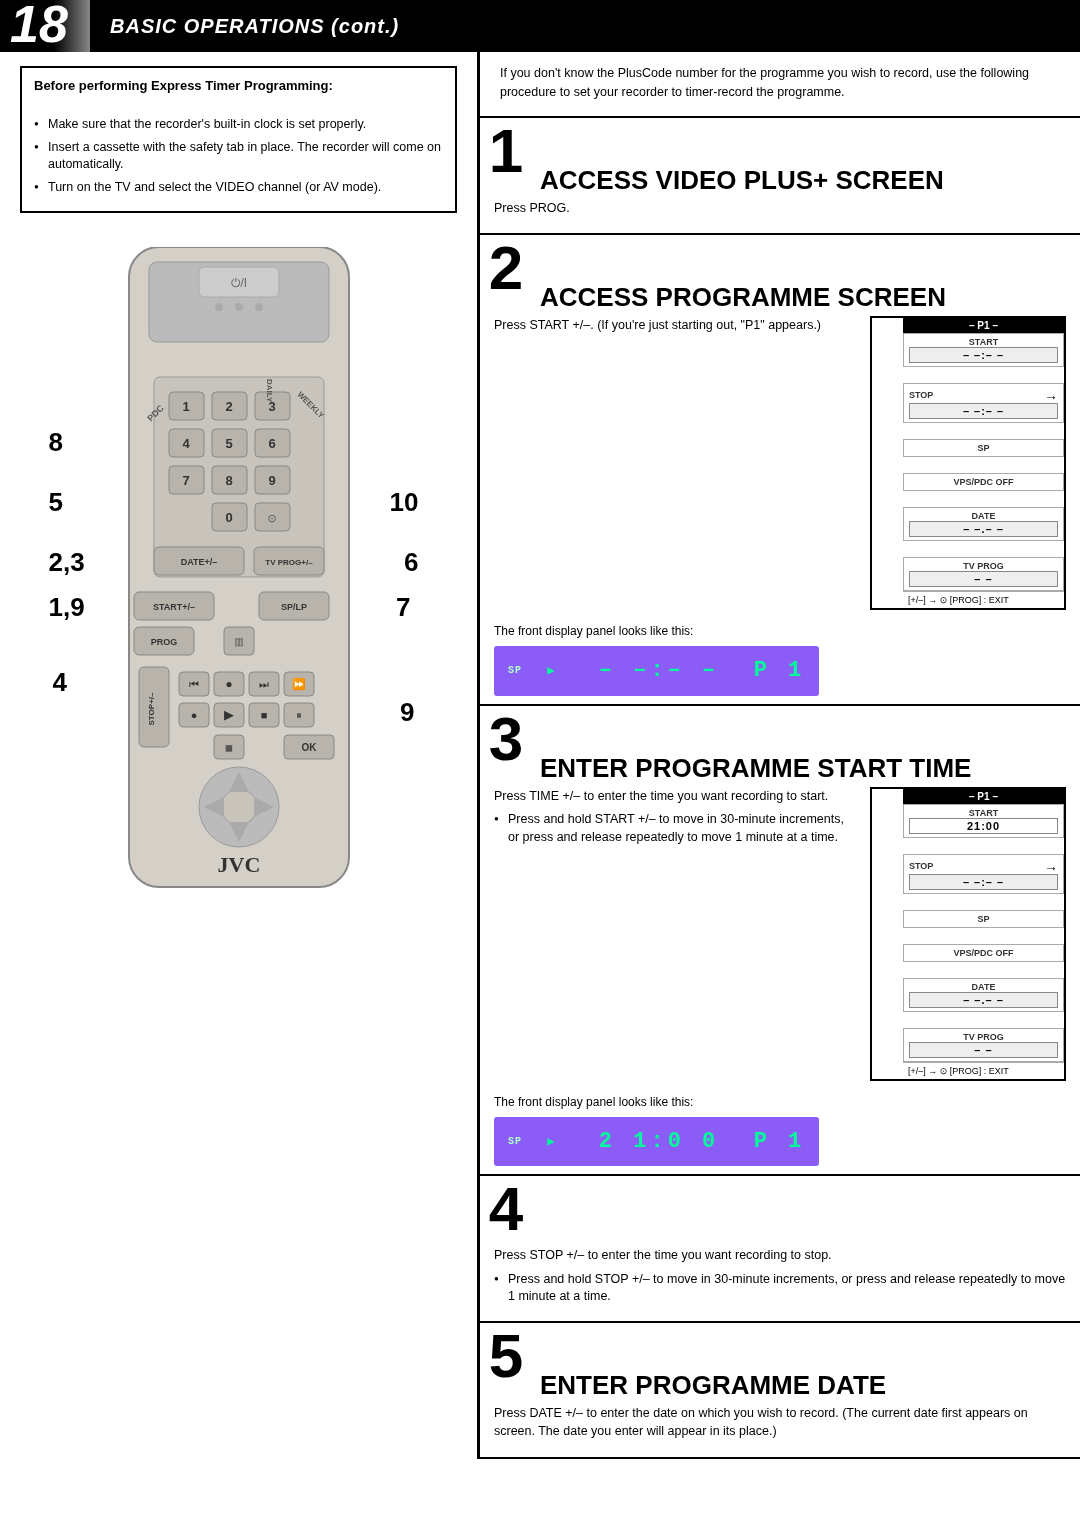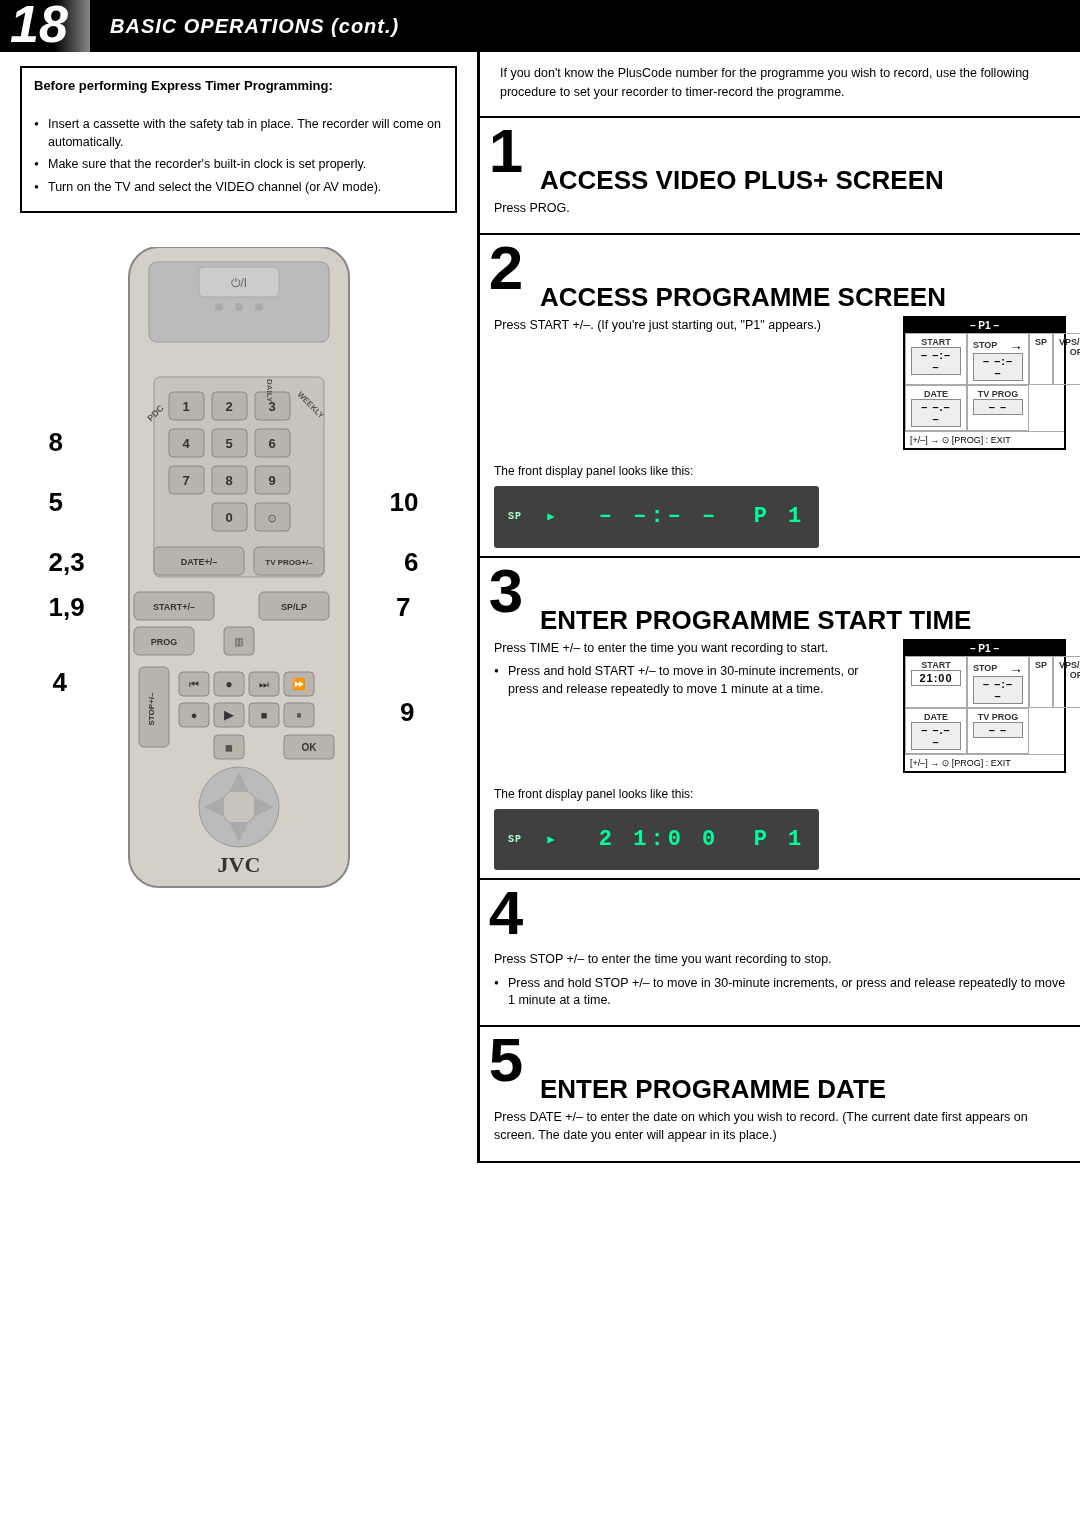--- a/index.html
+++ b/index.html
@@ -178,26 +178,26 @@
     .step-text ul li::before {
       content: '●';
       position: absolute;
       left: 0;
       font-size: 8px;
       top: 2px;
     }
 
     
     .display-panel {
-      background: #404040;
+      background: #8b5cf6;
       color: #00ff99;
       font-family: 'Courier New', monospace;
       font-size: 22px;
       font-weight: bold;
-      padding: 18px 14px;
+      padding: 12px 14px;
       letter-spacing: 4px;
       border-radius: 3px;
       display: inline-block;
       margin: 6px 14px 8px 14px;
       min-width: 260px;
       text-align: left;
     }
 
     .display-panel .sp-label {
       font-size: 10px;
@@ -211,36 +211,37 @@
       vertical-align: middle;
       margin-right: 6px;
     }
     .display-panel .time-text {
       vertical-align: middle;
     }
 
     
     .lcd-box {
       border: 2px solid #000;
-      width: 163px;
+      width: 196px;
       flex-shrink: 0;
       font-size: 10px;
+      padding-left: 31px;
     }
     .lcd-box-title {
       background: #000;
       color: #fff;
       text-align: center;
       padding: 2px 4px;
       font-size: 10px;
       font-weight: bold;
     }
     .lcd-box-grid {
       display: grid;
-      grid-template-columns: 1fr 1fr 1fr 1fr;
-      gap: 0;
+      grid-template-columns: 1fr;
+      gap: 16px;
     }
     .lcd-box-cell {
       border: 1px solid #aaa;
       padding: 3px 5px;
       font-size: 10px;
       text-align: center;
     }
     .lcd-box-cell-label {
       font-weight: bold;
       font-size: 9px;
@@ -298,22 +299,22 @@
 </div>
 
 <div class="main-layout">
 
   <div class="left-col">
 
 
     <div class="before-note">
       <div class="before-note-title">Before performing Express Timer Programming:</div>
       <ul>
+        <li>Make sure that the recorder's built-in clock is set properly.</li>
         <li>Insert a cassette with the safety tab in place. The recorder will come on automatically.</li>
-        <li>Make sure that the recorder's built-in clock is set properly.</li>
         <li>Turn on the TV and select the VIDEO channel (or AV mode).</li>
       </ul>
     </div>
 
     <div class="remote-area">
       <div class="remote-container">
 
         <svg width="280" height="660" viewBox="0 0 280 660" style="position:absolute;left:50px;top:10px;">
 
           <rect x="30" y="0" width="220" height="640" rx="30" ry="30" fill="#d4d0c8" stroke="#888" stroke-width="2"></rect>

